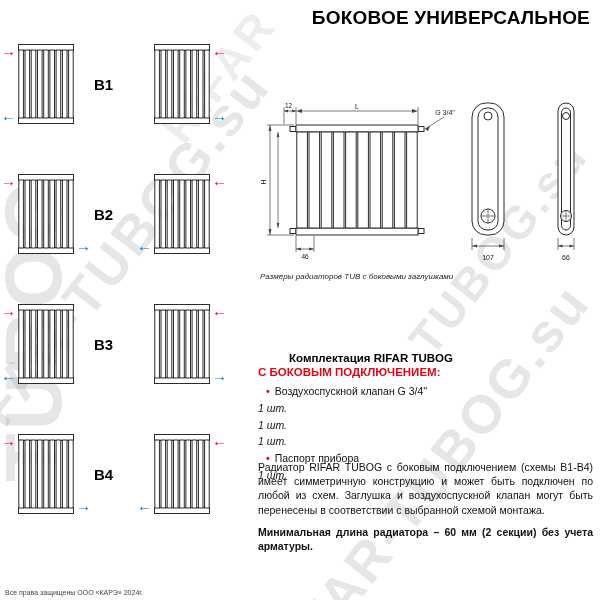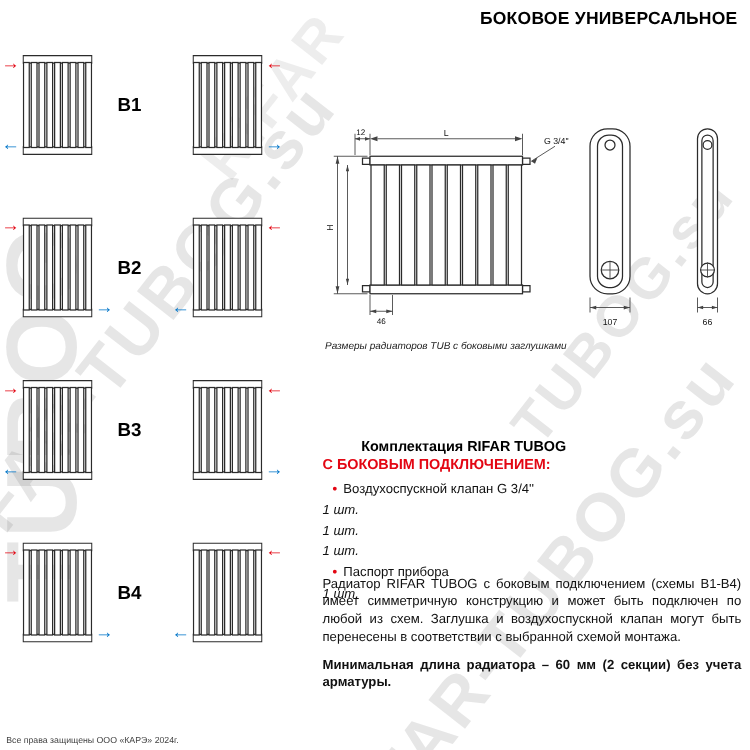--- a/index.html
+++ b/index.html
@@ -10,21 +10,21 @@
   .wm{position:absolute;z-index:0;font-weight:bold;color:rgba(115,115,115,0.18);
       white-space:nowrap;transform-origin:0 0;letter-spacing:3px;user-select:none;}
   .wm1{left:-12px;top:482px;transform:rotate(-90deg);font-size:80px;}
   .wm2{left:-72px;top:446px;transform:rotate(-52deg);font-size:54px;}
   .wm3{left:248px;top:662px;transform:rotate(-52deg);font-size:54px;}
   .wm4{left:398px;top:332px;transform:rotate(-52deg);font-size:46px;}
   .wm5{left:150px;top:120px;transform:rotate(-52deg);font-size:46px;color:rgba(115,115,115,0.13);}
 
   
   .title{position:absolute;z-index:2;top:6px;right:10px;text-align:right;
-         font-size:14px;font-weight:bold;line-height:1.25;letter-spacing:.2px;color:#000;}
+         font-size:19px;font-weight:bold;line-height:1.25;letter-spacing:.2px;color:#000;}
 
   
   .schemes{position:absolute;z-index:2;left:2px;top:42px;width:224px;
            display:flex;flex-direction:column;gap:46px;}
   .scheme-row{display:flex;align-items:center;justify-content:space-between;height:84px;}
   .diagram{position:relative;width:88px;height:84px;}
   .radiator{position:absolute;left:16px;top:2px;width:56px;height:80px;}
   .arrow{position:absolute;font-size:15px;font-weight:bold;line-height:1;}
   .pos-tl{left:-1px;top:1px;}
   .pos-bl{left:-1px;bottom:3px;}

